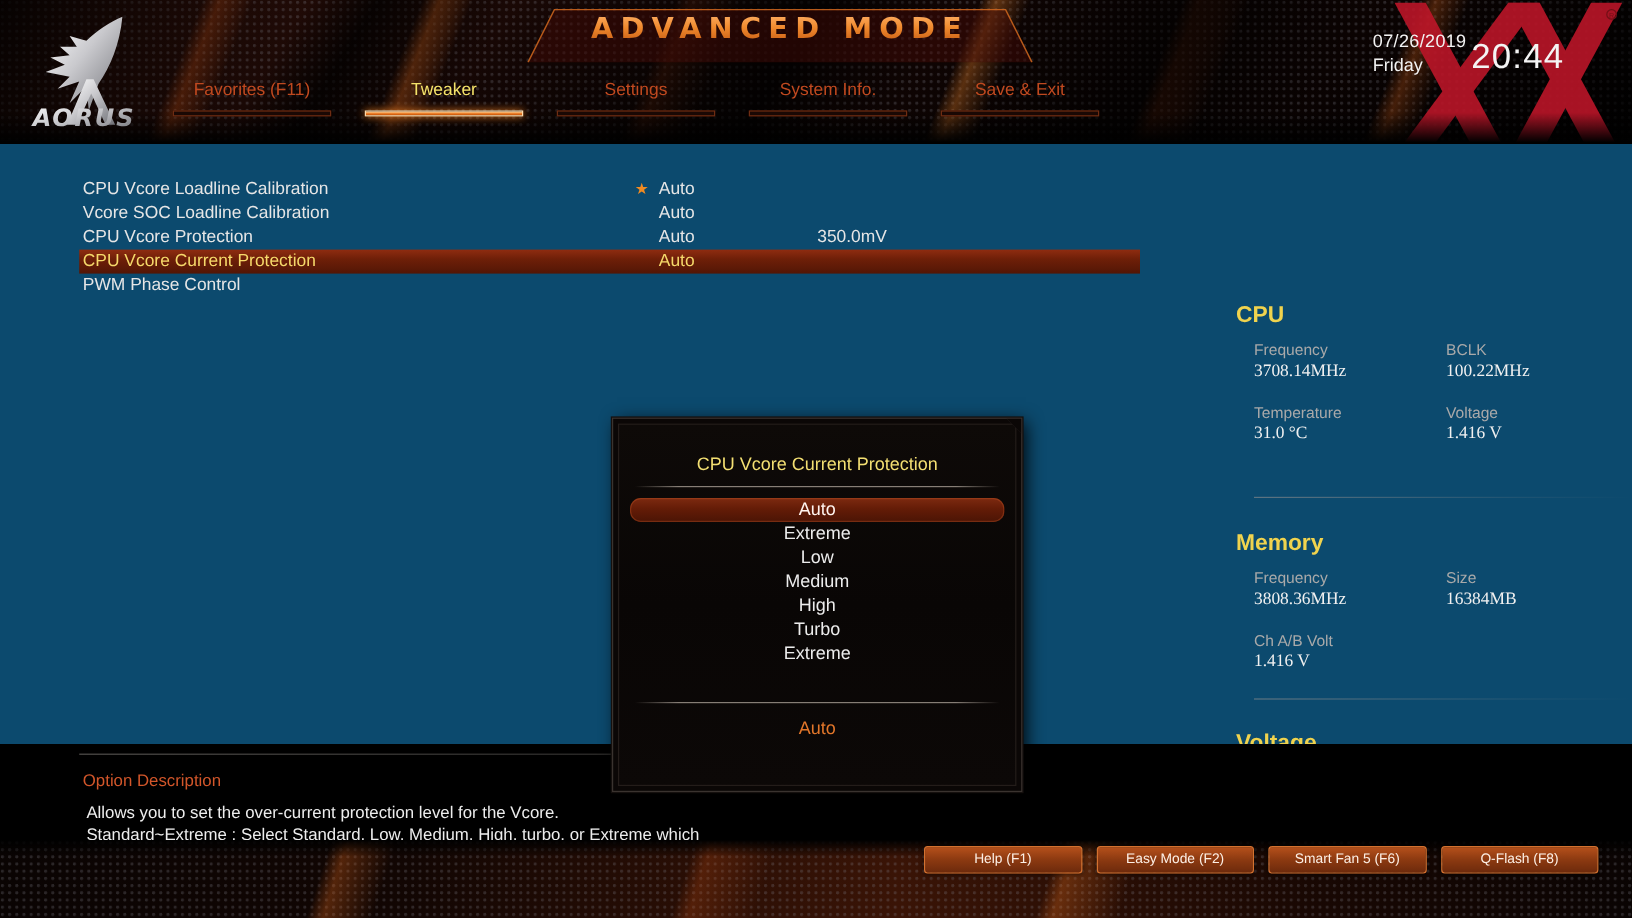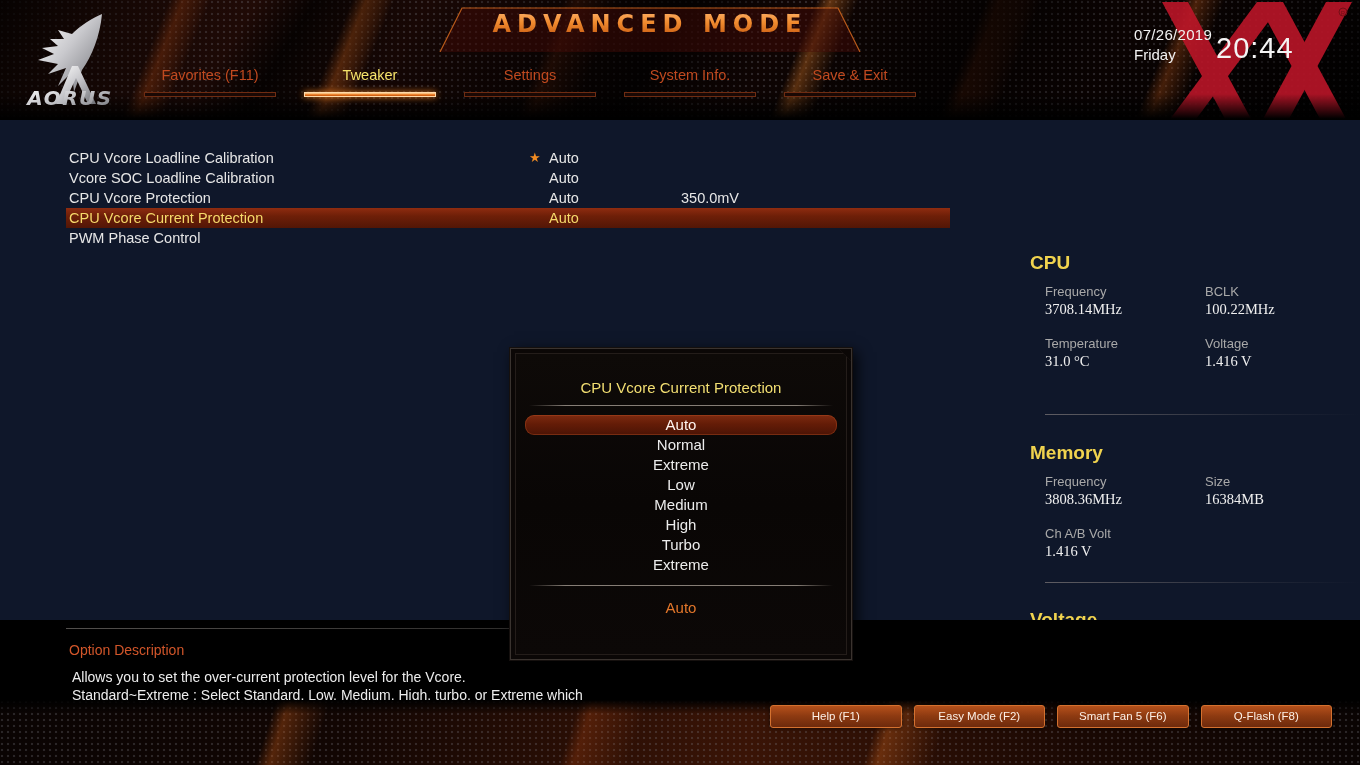--- a/index.html
+++ b/index.html
@@ -101,21 +101,21 @@
     box-sizing: border-box;
   }
   .nav-item.active .nav-underline {
     border: 1px solid #ffd9a8;
     background: linear-gradient(to bottom, #ffd9a0, #e8731a 60%, #c2520c);
     box-shadow: 0 0 7px rgba(255,140,40,0.85);
   }
 
   
   #datetime {
-    position: absolute; right: 24px; top: 18px;
+    position: absolute; right: 14px; top: 18px;
     width: 250px; height: 70px; z-index: 7;
   }
   #dt-date {
     position:absolute; left: 48px; top: 8px;
     font-size: 15px; color: #f2f2f2; letter-spacing: .3px;
   }
   #dt-day {
     position:absolute; left: 48px; top: 28px;
     font-size: 15px; color: #f2f2f2;
   }
@@ -125,21 +125,21 @@
   }
   #xx-watermark {
     position:absolute; right: 8px; top: 2px;
     z-index: 3; opacity: .95;
   }
 
   
   #main {
     position: absolute; left: 0; top: 120px;
     width: 1360px; height: 500px;
-    background: #0f172a;
+    background: #0c4a6e;
   }
 
   
   #settings-list {
     position: absolute; left: 0; top: 28px;
     width: 1000px;
   }
   .setting-row {
     position: relative;
     height: 20px;
@@ -443,21 +443,20 @@
   <div id="popup">
     <div id="popup-inner"></div>
     <div id="popup-corner"></div>
     <div id="popup-corner2"></div>
 
     <div id="popup-title">CPU Vcore Current Protection</div>
     <div id="popup-sep-top"></div>
 
     <div id="popup-options">
       <div class="popup-option selected">Auto</div>
-      <div class="popup-option">Normal</div>
       <div class="popup-option">Extreme</div>
       <div class="popup-option">Low</div>
       <div class="popup-option">Medium</div>
       <div class="popup-option">High</div>
       <div class="popup-option">Turbo</div>
       <div class="popup-option">Extreme</div>
     </div>
 
     <div id="popup-sep-bot"></div>
     <div id="popup-current">Auto</div>

